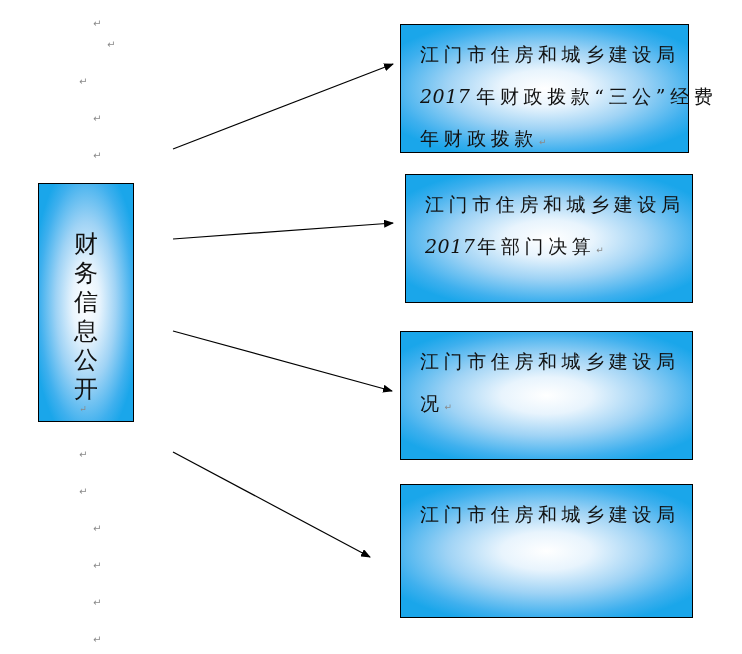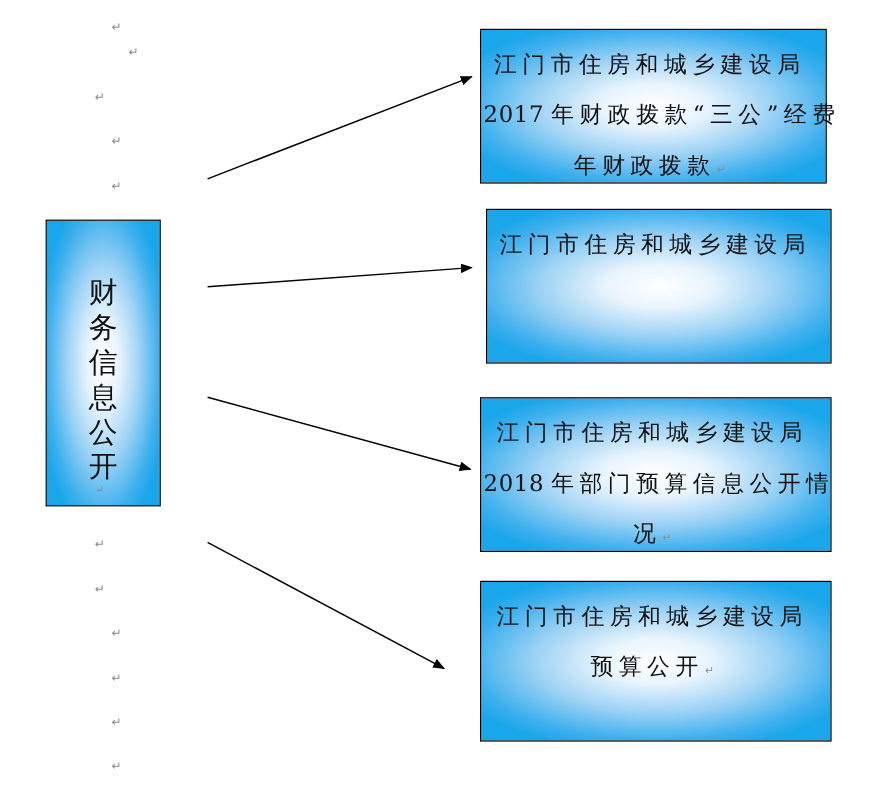--- a/index.html
+++ b/index.html
@@ -14,26 +14,26 @@
     .box {
       position: absolute; box-sizing: border-box;
       border: 1.5px solid #000;
       background:
         radial-gradient(ellipse 62% 58% at 50% 50%, #ffffff 0%, #e8f4fd 25%, #9fd3f5 55%, #3fb0ee 85%, #1aa6ea 100%);
     }
     .box.tall {
       background:
         radial-gradient(ellipse 58% 62% at 50% 50%, #ffffff 0%, #e8f4fd 25%, #9fd3f5 55%, #3fb0ee 85%, #1aa6ea 100%);
     }
-    .box .lines { position: absolute; left: 2px; right: 8px; top: 8px; text-align: center; }
+    .box .lines { position: absolute; left: 19px; right: 8px; top: 8px; }
     .box .line {
       font-size: 19px; line-height: 42px; height: 42px; color: #111;
       letter-spacing: 4.6px; white-space: nowrap;
     }
-    .box .line .num { letter-spacing: 0.5px; margin-right: 6px; }
+    .box .line .num { letter-spacing: 0.5px; margin-right: 6px; font-style: italic; }
     .vert {
       position: absolute; left: 0; right: 0; top: 46px;
       display: flex; flex-direction: column; align-items: center;
     }
     .vert .ch {
       font-family: "DejaVu Sans", sans-serif;
       font-size: 24px; line-height: 29px; color: #111;
     }
     .vmark { font-size: 9px; color: #8a8a8a; line-height: 10px; margin-left: -6px; }
     .ret { font-size: 9px; color: #8a8a8a; font-family: "DejaVu Sans", sans-serif; letter-spacing: 0; margin-left: 1px; }
@@ -70,35 +70,34 @@
   <div class="lines">
     <div class="line">江门市住房和城乡建设局</div>
     <div class="line"><span class="num">2017</span><span>年财政拨款“三公”经费</span></div>
     <div class="line"><span>年财政拨款</span><span class="ret">↵</span></div>
   </div>
 </div>
 
 <div class="box" style="left:405px;top:174px;width:288px;height:129px;">
   <div class="lines">
     <div class="line">江门市住房和城乡建设局</div>
+    <div class="line"><span class="num" style="margin-right:2px">2017</span><span>年部门决算</span><span class="ret">↵</span></div>
   </div>
 </div>
 
 <div class="box" style="left:400px;top:331px;width:293px;height:129px;">
   <div class="lines">
     <div class="line">江门市住房和城乡建设局</div>
-    <div class="line"><span class="num">2018</span><span>年部门预算信息公开情</span></div>
     <div class="line"><span>况</span><span class="ret">↵</span></div>
   </div>
 </div>
 
 <div class="box" style="left:400px;top:484px;width:293px;height:134px;">
   <div class="lines">
     <div class="line">江门市住房和城乡建设局</div>
-    <div class="line"><span>预算公开</span><span class="ret">↵</span></div>
   </div>
 </div>
 
 <svg class="arrows" width="742" height="654" viewBox="0 0 742 654">
   <defs>
     <marker id="ah" markerWidth="10" markerHeight="8" refX="9" refY="4" orient="auto" markerUnits="userSpaceOnUse">
       <path d="M0,0 L10,4 L0,8 Z" fill="#000"></path>
     </marker>
   </defs>
   <line x1="173" y1="149" x2="393" y2="64" stroke="#000" stroke-width="1.2" marker-end="url(#ah)"></line>

